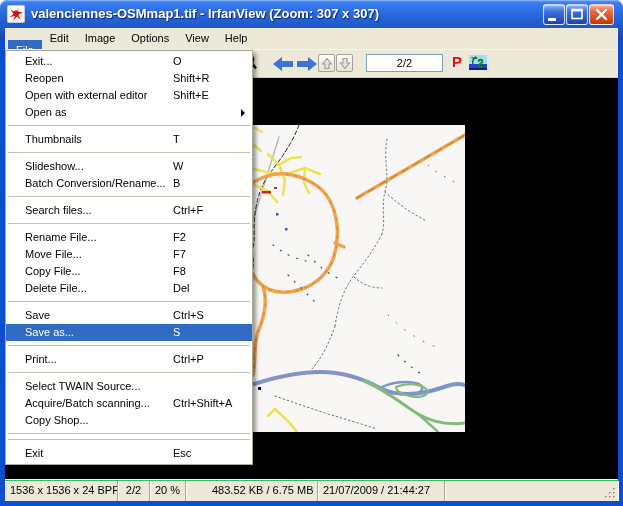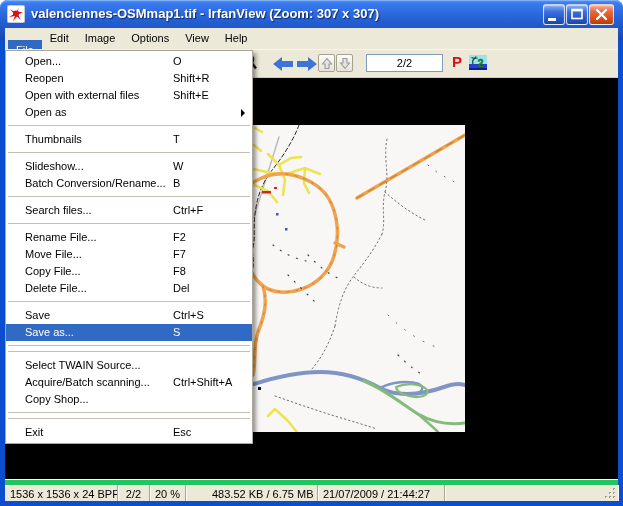--- a/index.html
+++ b/index.html
@@ -100,21 +100,21 @@
   .mi-shortcut { position:absolute; left:167px; white-space:nowrap; }
   .mi-arrow {
     position:absolute; right:7px; top:4.5px; width:0; height:0;
     border-left:4px solid currentColor; border-top:4px solid transparent; border-bottom:4px solid transparent;
   }
   .menu-sep { height:0; border-top:1px solid #c3c0b2; margin:4px 2px 5px 2px; }
 
   
   .statusbar {
     position:relative; height:21px; background:var(--c-chrome,#ece9d8);
-    border-top:5px solid #22c55e; box-shadow: inset 0 1px 0 #fdfcf7;
+    border-top:1px solid #22c55e; box-shadow: inset 0 1px 0 #fdfcf7;
     display:flex; align-items:stretch;
   }
   .sb-cell {
     line-height:19px; padding-left:5px; color:#000; white-space:nowrap; overflow:hidden;
     border-right:1px solid #a8a593; box-shadow: 1px 0 0 #fdfcf7;
   }
   .sb-cell:nth-of-type(1){ width:113px; }
   .sb-cell:nth-of-type(2){ width:32px; text-align:center; padding-left:0; }
   .sb-cell:nth-of-type(3){ width:36px; text-align:center; padding-left:0; }
   .sb-cell:nth-of-type(4){ width:111px;margin-left:21px; }
@@ -333,31 +333,31 @@
               <rect x="6" y="6" width="1" height="1"></rect>
               <rect x="2" y="10" width="1" height="1"></rect>
             </g>
         </svg>
       </div>
     </div>
   </div>
 
   <div class="dropdown">
     <div class="menu-item">
-        <span class="mi-label">Open...</span>
+        <span class="mi-label">Exit...</span>
         <span class="mi-shortcut">O</span>
 
       </div>
       <div class="menu-item">
         <span class="mi-label">Reopen</span>
         <span class="mi-shortcut">Shift+R</span>
 
       </div>
       <div class="menu-item">
-        <span class="mi-label">Open with external files</span>
+        <span class="mi-label">Open with external editor</span>
         <span class="mi-shortcut">Shift+E</span>
 
       </div>
       <div class="menu-item">
         <span class="mi-label">Open as</span>
         <span class="mi-shortcut"></span>
         <span class="mi-arrow" style="visibility: visible;"></span>
       </div>
       <div class="menu-sep"></div>
       <div class="menu-item">
@@ -408,20 +408,25 @@
         <span class="mi-label">Save</span>
         <span class="mi-shortcut">Ctrl+S</span>
 
       </div>
       <div class="menu-item active">
         <span class="mi-label">Save as...</span>
         <span class="mi-shortcut">S</span>
 
       </div>
       <div class="menu-sep"></div>
+      <div class="menu-item">
+        <span class="mi-label">Print...</span>
+        <span class="mi-shortcut">Ctrl+P</span>
+
+      </div>
       <div class="menu-sep"></div>
       <div class="menu-item">
         <span class="mi-label">Select TWAIN Source...</span>
         <span class="mi-shortcut"></span>
 
       </div>
       <div class="menu-item">
         <span class="mi-label">Acquire/Batch scanning...</span>
         <span class="mi-shortcut">Ctrl+Shift+A</span>
 

